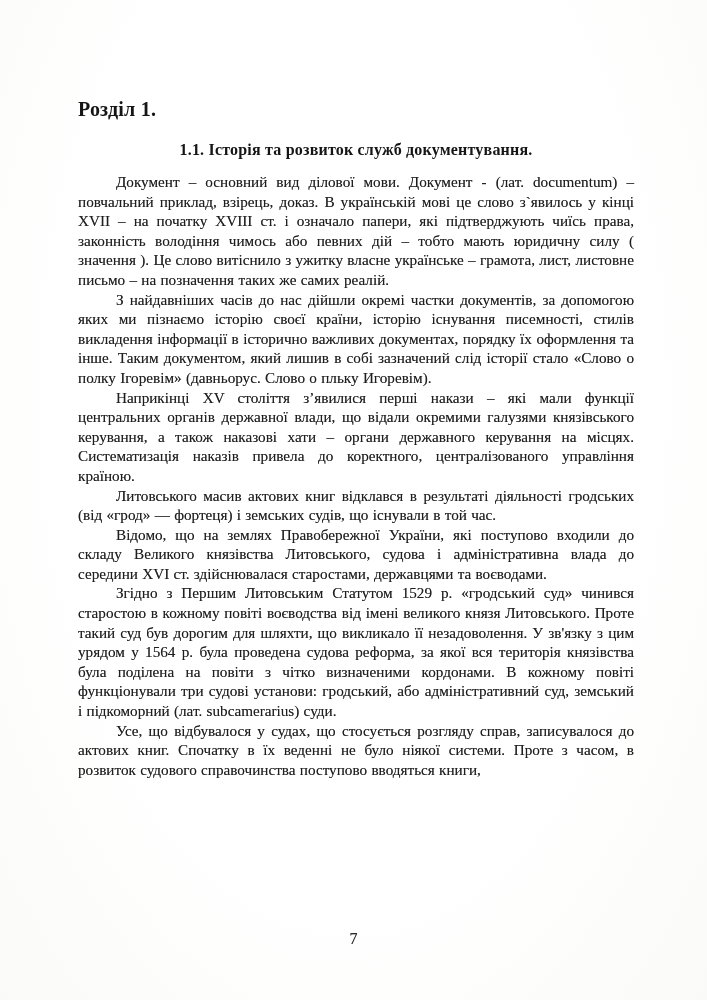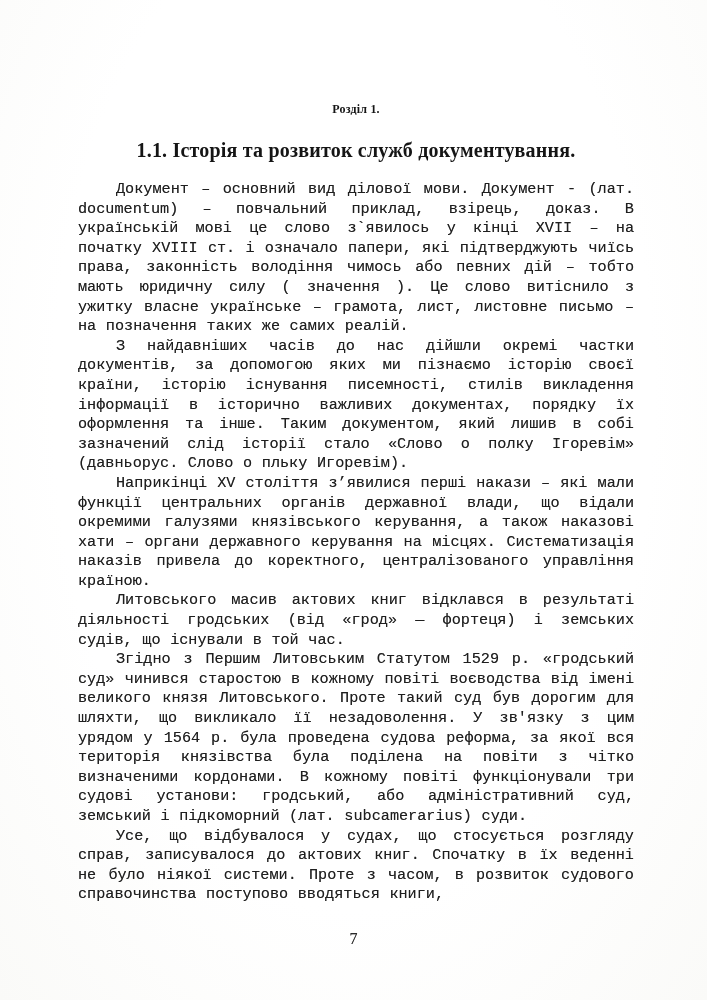--- a/index.html
+++ b/index.html
@@ -22,46 +22,44 @@
     color: #1c1c1c;
     box-sizing: border-box;
   }
   .content {
     position: absolute;
     left: 78px;
     top: 98px;
     width: 556px;
   }
   .heading-block {
-    text-align: center;
     font-weight: bold;
-    font-size: 12px;
+    font-size: 20px;
     line-height: 22px;
     color: #151515;
     letter-spacing: 0.2px;
   }
   .chapter-title {
     margin: 0;
   }
   .chapter-subtitle {
     margin: 0;
   }
   .section-heading {
     text-align: center;
     font-weight: bold;
-    font-size: 20px;
+    font-size: 16px;
     line-height: 20px;
     margin: 0;
     padding-top: 20px;
     color: #151515;
     letter-spacing: 0.2px;
   }
   .body-text {
-    margin-top: 20px;
-    font-family: Liberation Mono, monospace;
+    margin-top: 12px;
   }
   .body-text p {
     margin: 0;
     font-size: 15.2px;
     line-height: 19.6px;
     text-align: justify;
     text-indent: 38px;
     color: #1f1f1f;
     word-spacing: 0.5px;
     
@@ -90,20 +88,21 @@
       <div class="chapter-title">Розділ 1.</div>
     </div>
 
     <div class="section-heading">1.1. Історія та розвиток служб документування.</div>
 
     <div class="body-text">
       <p>Документ – основний вид ділової мови.  Документ - (лат. documentum) – повчальний приклад, взірець, доказ. В українській мові це слово з`явилось у кінці XVII – на початку XVIII ст. і означало папери, які підтверджують чиїсь права, законність володіння чимось або певних дій – тобто мають юридичну силу ( значення ). Це слово витіснило з ужитку власне українське – грамота, лист, листовне письмо – на позначення таких же самих реалій.</p>
       <p>З найдавніших часів до нас дійшли окремі частки документів, за допомогою яких ми пізнаємо історію своєї країни, історію існування писемності, стилів викладення інформації в історично важливих документах, порядку їх оформлення та інше. Таким документом, який лишив в собі зазначений слід історії стало «Слово о полку Ігоревім» (давньорус. Слово о пльку Игоревім).</p>
       <p>Наприкінці XV століття з’явилися перші накази – які мали функції центральних органів державної влади, що відали окремими галузями князівського керування, а також наказові хати – органи державного керування на місцях. Систематизація наказів привела до коректного, централізованого управління країною.</p>
       <p>Литовського масив актових книг відклався в результаті діяльності гродських (від «грод» — фортеця) і земських судів, що існували в той час.</p>
+      <p>Відомо, що на землях Правобережної України, які поступово входили до складу Великого князівства Литовського, судова і адміністративна влада до середини XVI ст. здійснювалася старостами, державцями та воєводами.</p>
       <p>Згідно з Першим Литовським Статутом 1529 р. «гродський суд» чинився старостою в кожному повіті воєводства від імені великого князя Литовського. Проте такий суд був дорогим для шляхти, що викликало її незадоволення. У зв'язку з цим урядом у 1564 р. була проведена судова реформа, за якої вся територія князівства була поділена на повіти з чітко визначеними кордонами. В кожному повіті функціонували три судові установи: гродський, або адміністративний суд, земський і підкоморний (лат.  subcamerarius) суди.</p>
       <p>Усе, що відбувалося у судах, що стосується розгляду справ, записувалося до актових книг. Спочатку в їх веденні не було ніякої системи. Проте з часом, в розвиток судового справочинства поступово вводяться книги,</p>
     </div>
 
   </div>
 
   <div class="page-footer">
     <span class="page-number">7</span>
   </div>
 </div>

